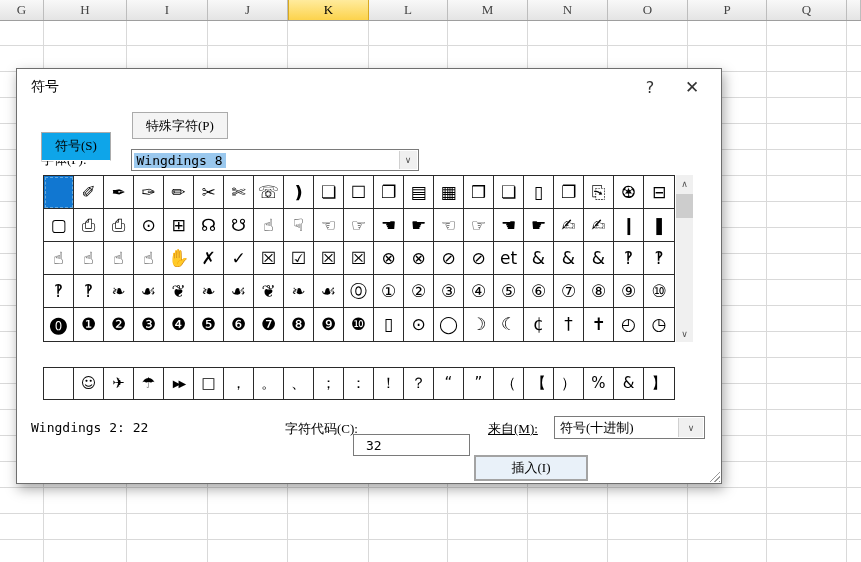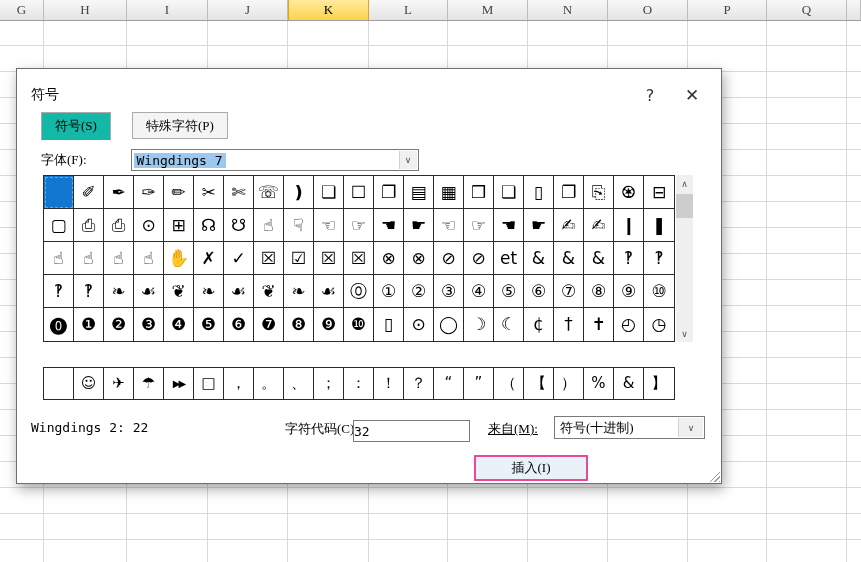--- a/index.html
+++ b/index.html
@@ -19,29 +19,29 @@
     font-size:13px;color:#444;}
   .col-header.hl{background:linear-gradient(#ffeb9d,#fcd34c);color:#000;
     border-left:1px solid #d8a920;border-right:1px solid #d8a920;}
   .vlines{position:absolute;top:20px;bottom:0;left:0;right:0;pointer-events:none;}
   .vline{position:absolute;top:0;bottom:0;width:1px;background:#d9d9d9;}
   .hlines{position:absolute;top:20px;left:0;right:0;bottom:0;pointer-events:none;
     background:repeating-linear-gradient(to bottom,transparent 0,transparent 25px,#d9d9d9 25px,#d9d9d9 26px);}
   
   .dialog{position:absolute;left:16px;top:68px;width:706px;height:416px;background:#fff;
     border:1px solid #6e6e6e;box-shadow:2px 5px 12px rgba(0,0,0,.35);box-sizing:border-box;}
-  .titlebar{position:absolute;left:0;top:8px;right:0;height:36px;display:flex;align-items:center;}
+  .titlebar{position:absolute;left:0;top:0;right:0;height:36px;display:flex;align-items:center;}
   .title-text{margin-left:14px;font-size:14px;}
   .title-btns{margin-left:auto;display:flex;align-items:center;}
   .help-btn,.close-btn{width:42px;height:30px;display:flex;align-items:center;justify-content:center;
     font-size:16px;color:#333;cursor:default;font-family:"DejaVu Sans",sans-serif;}
   .close-btn{margin-right:8px;font-size:17px;}
   .tabs{position:absolute;left:24px;top:43px;display:flex;align-items:flex-start;}
   .tab{box-sizing:border-box;border:1px solid #ababab;padding:4px 13px 3px 13px;font-size:13px;background:#f4f4f4;}
-  .tab.active{background:#14b8a6;border-bottom:1px solid #fff;position:relative;z-index:2;padding-bottom:5px;}
+  .tab.active{background:#0ea5e9;border-bottom:1px solid #fff;position:relative;z-index:2;padding-bottom:5px;margin-top:20px;}
   .tab+.tab{margin-left:21px;}
   .font-row{position:absolute;left:24px;top:80px;display:flex;align-items:center;gap:40px;}
   .font-label{margin-right:4px;}
   .combo{box-sizing:border-box;width:288px;height:22px;border:1px solid #7a7a7a;background:#fff;
     display:flex;align-items:center;position:relative;}
   .combo .sel{margin-left:2px;background:#9ac8ee;padding:0 3px;
     font-family:"DejaVu Sans Mono",monospace;font-size:13px;}
   .combo-arrow{position:absolute;right:1px;top:1px;bottom:1px;width:17px;background:#f0f0f0;
     border-left:1px solid #d0d0d0;display:flex;align-items:center;justify-content:center;
     font-size:9px;color:#505050;font-family:"DejaVu Sans",sans-serif;}
@@ -66,31 +66,31 @@
     display:grid;grid-template-columns:repeat(21,30px);grid-auto-rows:31px;}
   .recentgrid .cell{box-sizing:border-box;border-right:1px solid #2a2a2a;
     display:flex;align-items:center;justify-content:center;
     font-family:"DejaVu Sans",sans-serif;font-size:15px;line-height:1;}
   .recentgrid .cell:last-child{border-right:none;}
   .recentgrid .cell.ff{font-size:10px;letter-spacing:-2px;}
   
   .status-row{position:absolute;left:0;top:347px;right:0;height:24px;}
   .font-info{position:absolute;left:14px;top:4px;font-family:"DejaVu Sans Mono",monospace;font-size:13px;}
   .code-label{position:absolute;left:268px;top:4px;}
-  .code-input{position:absolute;left:336px;top:4px;width:117px;height:22px;box-sizing:border-box;
-    border:1px solid #7a7a7a;font-family:"DejaVu Sans Mono",monospace;font-size:13px;padding:2px 0;background:#fff;}
+  .code-input{position:absolute;left:336px;top:18px;width:117px;height:22px;box-sizing:border-box;
+    border:1px solid #7a7a7a;font-family:"DejaVu Sans Mono",monospace;font-size:13px;padding:2px 12px;background:#fff;}
   .from-label{position:absolute;left:471px;top:4px;text-decoration:underline;}
   .from-combo{position:absolute;left:537px;top:0;width:151px;height:23px;box-sizing:border-box;
     border:1px solid #7a7a7a;background:#fff;display:flex;align-items:center;}
   .from-combo .val{margin-left:5px;font-size:13px;}
   .from-combo .combo-arrow{width:24px;}
   
   .btn{position:absolute;top:386px;height:26px;box-sizing:border-box;display:flex;
     align-items:center;justify-content:center;font-size:13px;cursor:default;}
-  .btn-insert{left:457px;width:114px;background:#e9f1f9;border:2px solid #ec4899;}
+  .btn-insert{left:457px;width:114px;background:#e9f1f9;border:2px solid #a3a3a3;}
   .btn-close{left:587px;width:109px;background:#e1e1e1;border:1px solid #adadad;}
   .resize-grip{position:absolute;right:1px;bottom:1px;width:13px;height:13px;
     background:repeating-linear-gradient(135deg,transparent 0,transparent 2px,#9a9a9a 2px,#9a9a9a 3px);
     clip-path:polygon(100% 0,100% 100%,0 100%);}
 </style>
 </head>
 <body>
 
 <div class="sheet">
   <div class="hlines"></div>
@@ -134,21 +134,21 @@
   </div>
 
   <div class="tabs">
     <div class="tab active">符号(S)</div>
     <div class="tab">特殊字符(P)</div>
   </div>
 
   <div class="font-row">
     <span class="font-label">字体(F):</span>
     <div class="combo">
-      <span class="sel">Wingdings 7</span>
+      <span class="sel">Wingdings 8</span>
       <span class="combo-arrow">∨</span>
     </div>
   </div>
 
   <div class="symgrid" id="symGrid">
       <div class="cell selected"></div>
       <div class="cell">✐</div>
       <div class="cell">✒</div>
       <div class="cell">✑</div>
       <div class="cell">✏</div>

